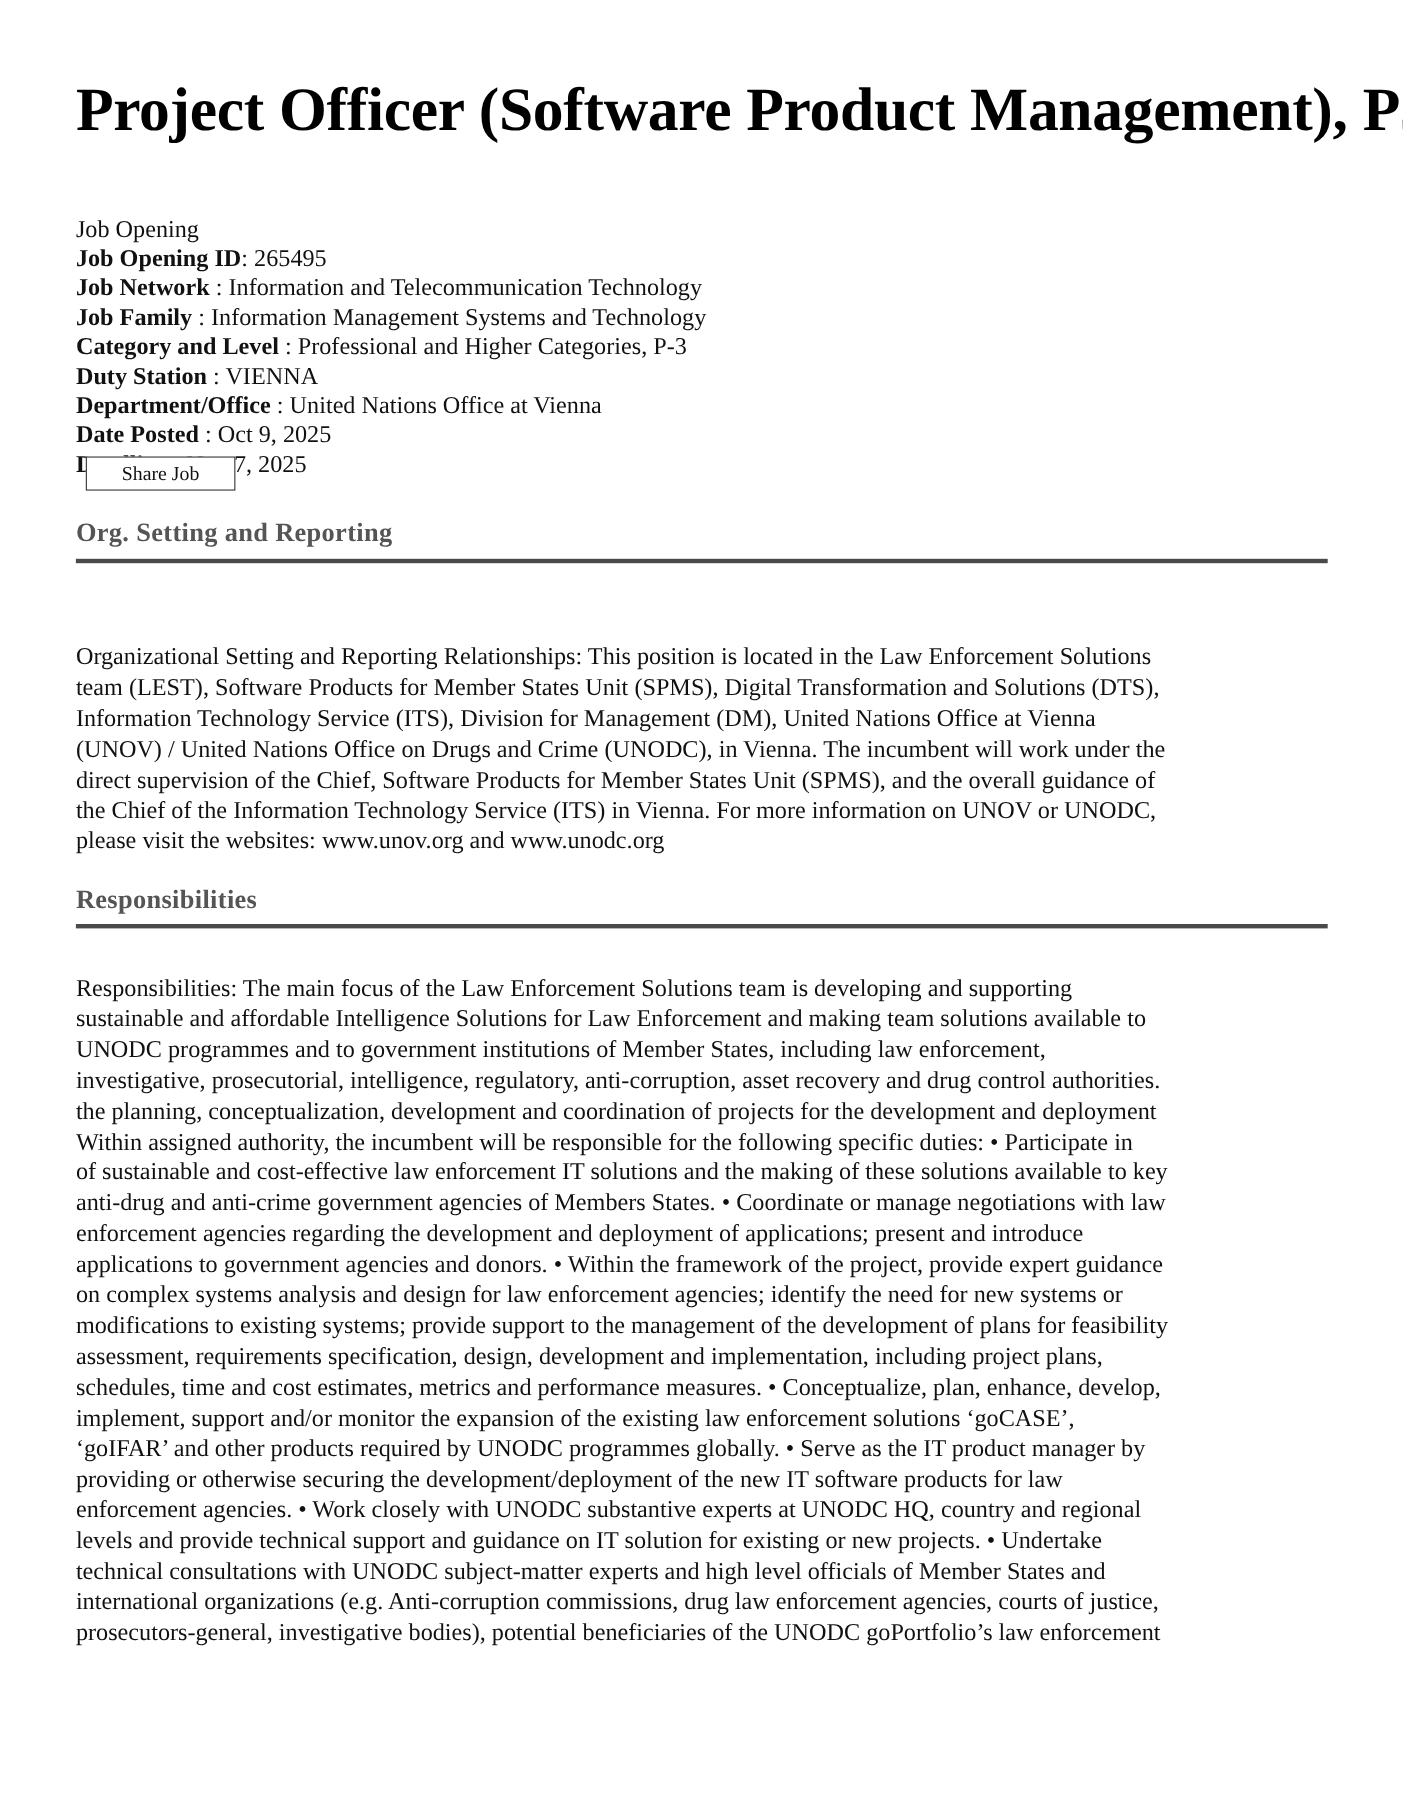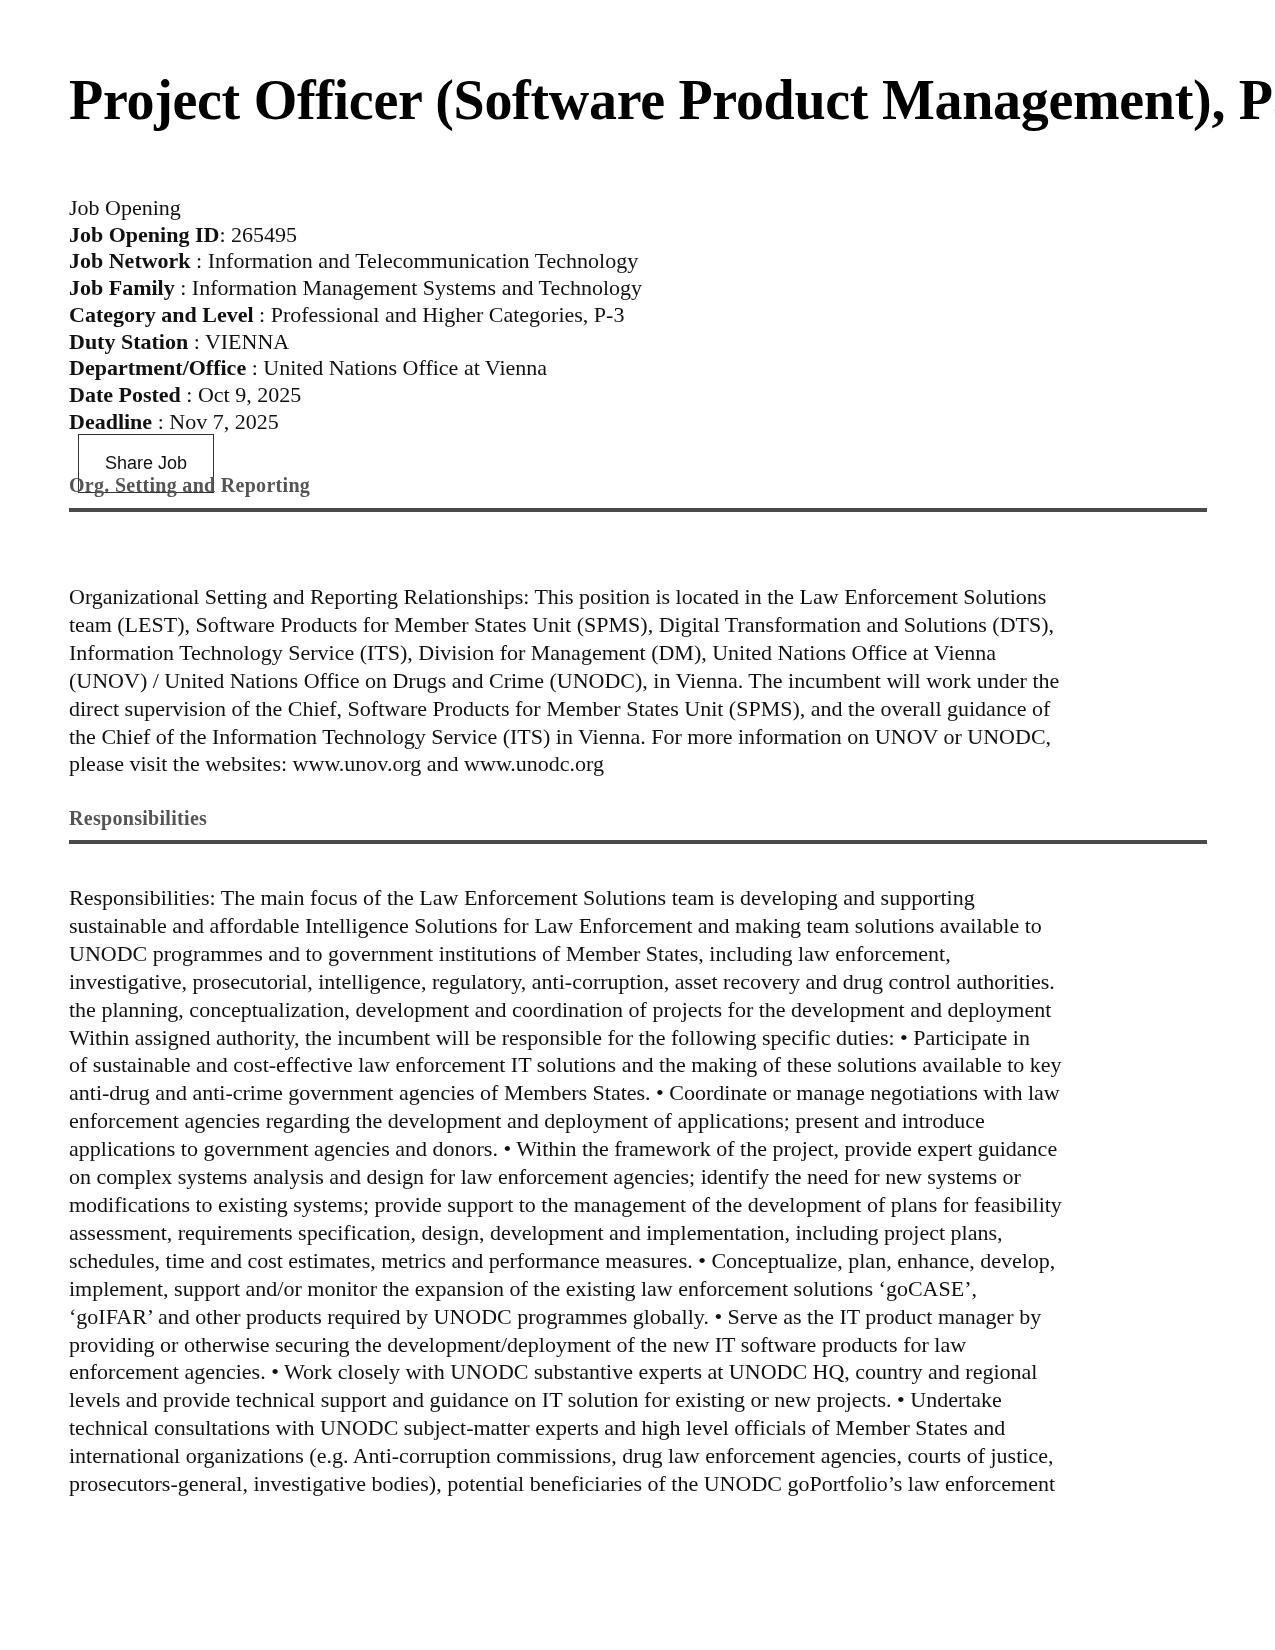--- a/index.html
+++ b/index.html
@@ -10,30 +10,29 @@
   .page { position: absolute; left: 69px; top: 0; width: 1138px; }
   h1.title {
     position: absolute; left: 0; top: 70px; margin: 0;
     font-size: 56px; font-weight: bold; letter-spacing: -0.3px;
     color: #000; white-space: nowrap; line-height: 60px;
   }
   .meta { position: absolute; left: 0; top: 159px; font-size: 22px; line-height: 26.7px; margin-top: 36px; }
   .meta .row { white-space: nowrap; }
   .meta b { font-weight: bold; }
   .share-btn {
-    position: absolute; left: 9px; top: 415px; width: 136px; height: 59px;
+    position: absolute; left: 9px; top: 415px; width: 136px; height: 31px;
     box-sizing: border-box; border: 1.5px solid #333; background: #fff;
-    font-family: Liberation Sans, sans-serif; font-size: 18px;
+    font-family: Liberation Serif, serif; font-size: 18px;
     color: #111; display: flex; align-items: center; justify-content: center;
     cursor: pointer;
-    margin-top: 19px;
   }
   .section-head {
     position: absolute; left: 0; width: 1138px; margin: 0;
-    font-size: 20px; font-weight: bold; color: #555; letter-spacing: 0.3px;
+    font-size: 24px; font-weight: bold; color: #555; letter-spacing: 0.3px;
     line-height: 36px;
   }
   .section-rule {
     position: absolute; left: 0; width: 1138px; height: 4px; background: #4a4a4a;
   }
   .para { position: absolute; left: 0; width: 1140px; font-size: 22px; line-height: 27.9px; }
   .para .ln { white-space: nowrap; display: block; }
 </style>
 </head>
 <body>

